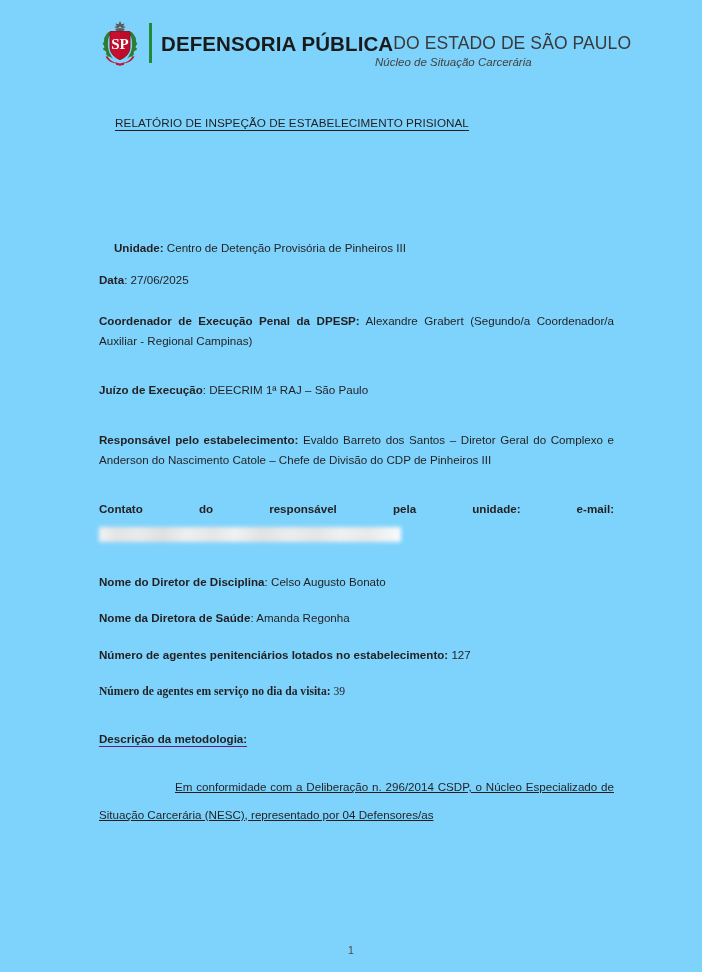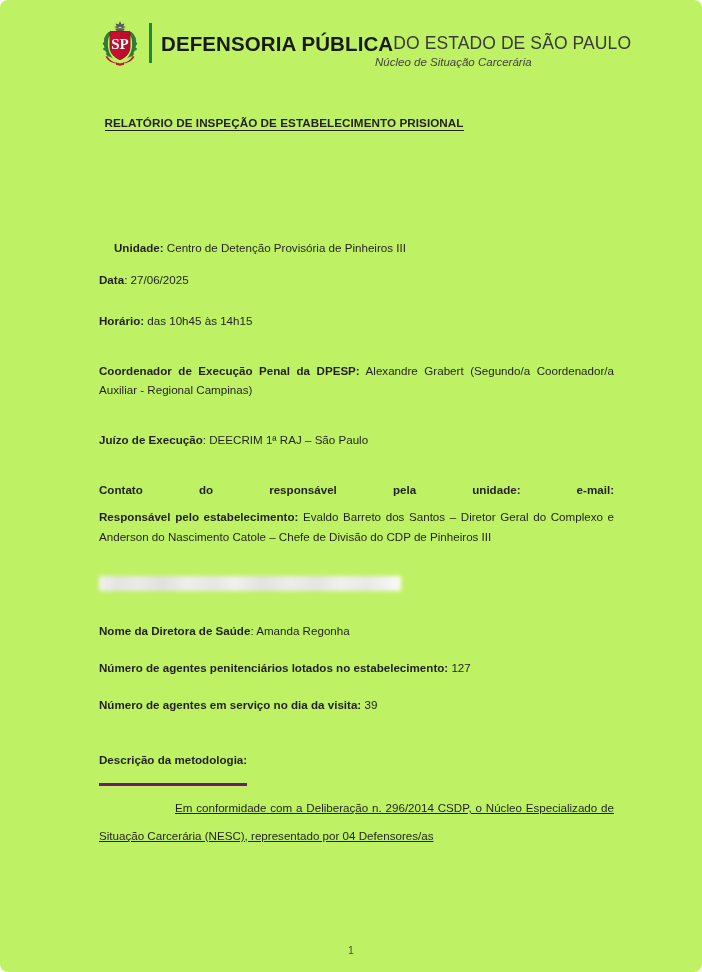--- a/index.html
+++ b/index.html
@@ -15,22 +15,21 @@
     font-family: "Liberation Sans", sans-serif;
     color: #231f20;
     overflow: hidden;
   }
 
   
   .page {
     position: relative;
     width: 702px;
     height: 972px;
-    background: #bef264;
-    border-radius: 8px;
+    background: #7dd3fc;
   }
 
   
   .letterhead {
     position: absolute;
     left: 99px;
     top: 18px;
     width: 514px;
     height: 56px;
   }
@@ -82,26 +81,26 @@
     top: 38px;
     font-size: 11.5px;
     font-style: italic;
     color: #44403e;
     white-space: nowrap;
   }
 
   
   .doc-title {
     position: absolute;
-    left: 0;
+    left: 8px;
     top: 116px;
     width: 568px;
     text-align: center;
     font-size: 11.7px;
-    font-weight: bold;
+    font-weight: normal;
     letter-spacing: 0.05px;
   }
   .doc-title span {
     border-bottom: 1px solid #231f20;
     padding-bottom: 1px;
   }
 
   
   .body-block {
     position: absolute;
@@ -152,22 +151,22 @@
   }
 
   
   .sec-head {
     font-size: 11.6px;
     font-weight: bold;
     line-height: 19.6px;
     margin: 0;
   }
   .sec-head span {
-    border-bottom: 3px solid #701a75;
-    padding-bottom: 17px;
+    border-bottom: 1px solid #701a75;
+    padding-bottom: 1px;
   }
 
   .para.spaced {
     line-height: 28px;
     text-indent: 76px;
     text-decoration: underline;
   }
 
   
   .page-number {
@@ -246,55 +245,55 @@
   <div class="body-block">
 
     <p class="para gap-sm">
       <b>Unidade:</b><span> Centro de Detenção Provisória de Pinheiros III</span>
     </p>
 
     <p class="para gap-lg">
       <b>Data</b><span>: 27/06/2025</span>
     </p>
 
-    <p class="para gap-xl">
-      <b>Horário:</b><span> das 10h45 às 14h15</span>
-    </p>
 
 
     <p class="para multi gap-xl">
       <b>Coordenador de Execução Penal da DPESP:</b><span> Alexandre Grabert (Segundo/a Coordenador/a Auxiliar - Regional Campinas)</span>
     </p>
 
     <p class="para gap-xl">
       <b>Juízo de Execução</b><span>: DEECRIM 1ª RAJ – São Paulo</span>
     </p>
 
+    <p class="para multi gap-xl">
+      <b>Responsável pelo estabelecimento:</b><span>  Evaldo Barreto dos Santos – Diretor Geral do Complexo e Anderson do Nascimento Catole – Chefe de Divisão do CDP de Pinheiros III</span>
+    </p>
+
     <p class="para gap-tight" style="text-align:justify; -moz-text-align-last:justify; text-align-last:justify;">
       <b>Contato do responsável pela unidade: e-mail:</b>
-    </p>
-
-    <p class="para multi gap-xl">
-      <b>Responsável pelo estabelecimento:</b><span>  Evaldo Barreto dos Santos – Diretor Geral do Complexo e Anderson do Nascimento Catole – Chefe de Divisão do CDP de Pinheiros III</span>
     </p>
 
     <div class="redaction-wrap gap-xl">
       <div class="redaction"></div>
     </div>
 
+    <p class="para gap-md" style="margin-top:18px;">
+      <b>Nome do Diretor de Disciplina</b><span>: Celso Augusto Bonato</span>
+    </p>
 
     <p class="para gap-md">
       <b>Nome da Diretora de Saúde</b><span>: Amanda Regonha</span>
     </p>
 
     <p class="para gap-md">
       <b>Número de agentes penitenciários lotados no estabelecimento:</b><span> 127</span>
     </p>
 
-    <p class="para" style="margin-bottom:36px;">
+    <p class="para" style="margin-bottom:28px;font-family:Liberation Serif, serif;">
       <b>Número de agentes em serviço no dia da visita:</b><span> 39</span>
     </p>
 
     <p class="sec-head" style="margin-bottom:24px;">
       <span>Descrição da metodologia:</span>
     </p>
 
     <p class="para spaced multi">Em conformidade com a Deliberação n. 296/2014 CSDP, o Núcleo Especializado de Situação Carcerária (NESC), representado por 04 Defensores/as</p>
 
   </div>

